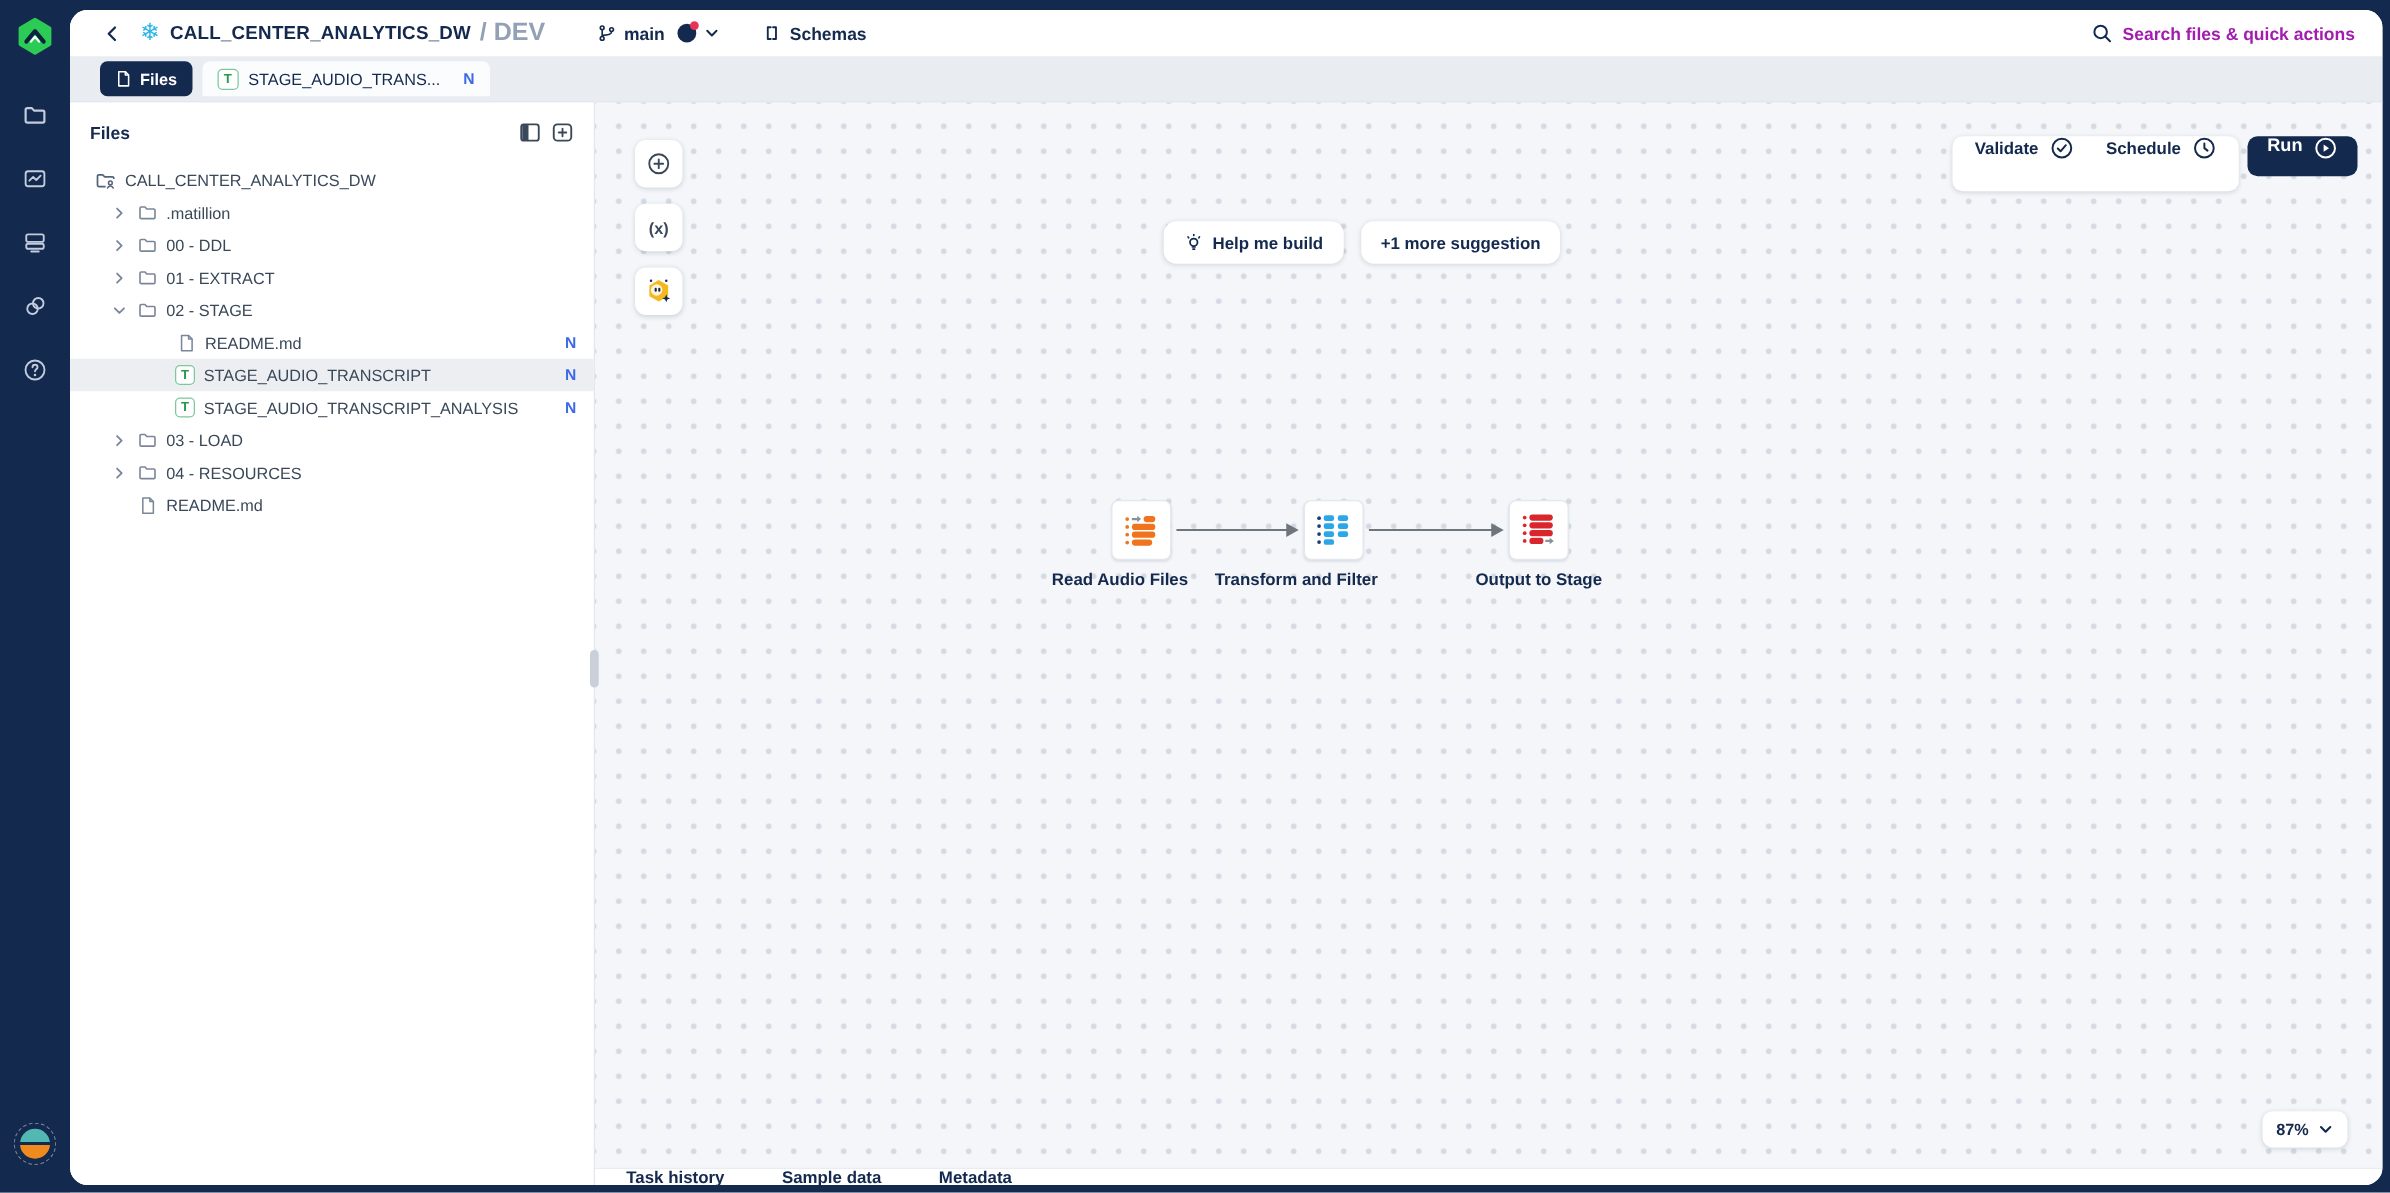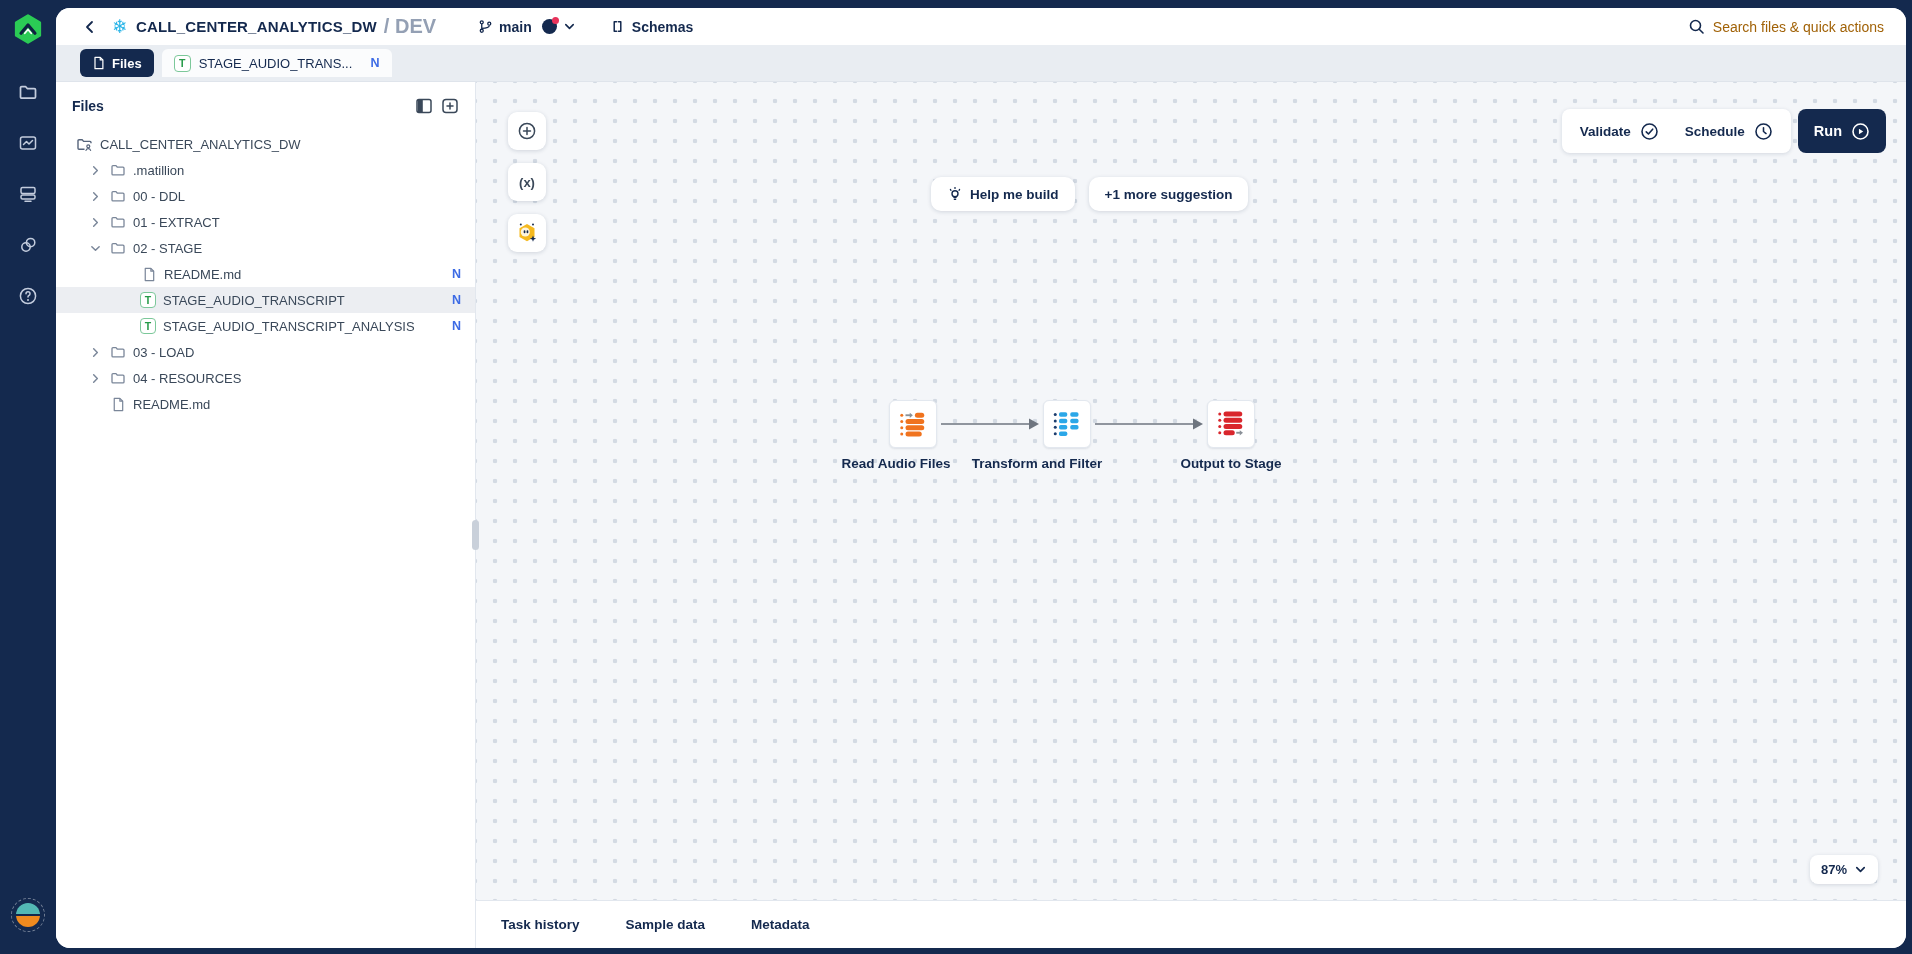--- a/index.html
+++ b/index.html
@@ -44,21 +44,21 @@
   .snowflake { color: #29B5E8; font-size: 19px; margin-right: 8px; line-height: 1; }
   .hdr-title { font-size: 15px; font-weight: 700; color: #14294E; letter-spacing: .2px; }
   .hdr-env { font-size: 20px; font-weight: 600; color: #94A0B4; margin-left: 7px; }
   .hdr-branch { display: flex; align-items: center; gap: 6px; margin-left: 42px; cursor: pointer; }
   .hdr-branch .bname { font-size: 14px; color: #14294E; font-weight: 600; text-align: center; }
   .avatar-dot { position: relative; width: 15px; height: 15px; border-radius: 50%; background: #14294E; margin-left: 4px; }
   .avatar-dot::after { content: ""; position: absolute; right: -2px; top: -2px; width: 7px; height: 7px; border-radius: 50%; background: #E8325A; }
   .hdr-schemas { display: flex; align-items: center; gap: 7px; margin-left: 34px; cursor: pointer; }
   .hdr-schemas span { font-size: 14px; color: #14294E; font-weight: 600; }
   .hdr-search { margin-left: auto; display: flex; align-items: center; gap: 8px; cursor: pointer; }
-  .hdr-search span { font-size: 14px; color: #a16207; font-weight: 400; }
+  .hdr-search span { font-size: 14px; color: #a21caf; font-weight: 700; }
   
   .tabstrip {
     height: 37px; background: #E9EDF2; display: flex; align-items: center;
     padding: 0 0 0 24px; gap: 8px; flex: 0 0 auto; border-bottom: 1px solid #DFE4EB;
   }
   .tab-files {
     display: flex; align-items: center; gap: 7px; background: #14294E; color: #fff;
     height: 28px; padding: 0 12px; border-radius: 6px; cursor: pointer;
     font-size: 13px; font-weight: 700;
   }
@@ -128,46 +128,46 @@
   
   .sugs { position: absolute; left: 455px; top: 95px; display: flex; gap: 14px; }
   .sug {
     display: flex; align-items: center; gap: 7px; background: #fff; border-radius: 10px;
     padding: 9px 16px; box-shadow: 0 1px 4px rgba(16,35,70,.15); cursor: pointer;
     font-size: 13.5px; font-weight: 700; color: #14294E;
   }
   
   .runbar { position: absolute; right: 20px; top: 27px; display: flex; gap: 7px; }
   .vcard {
-    display: flex; align-items: center; gap: 26px; background: #fff; border-radius: 8px;
+    display: flex; align-items: flex-start; gap: 26px; background: #fff; border-radius: 8px;
     padding: 0 18px; height: 44px; box-shadow: 0 1px 4px rgba(16,35,70,.14);
   }
   .vitem { display: flex; align-items: center; gap: 9px; cursor: pointer; font-size: 13.5px; font-weight: 600; color: #14294E; }
   .runbtn {
-    display: flex; align-items: center; gap: 9px; background: #14294E; color: #fff;
-    border: none; border-radius: 8px; height: 44px; padding: 0 16px; cursor: pointer;
+    display: flex; gap: 9px; background: #14294E; color: #fff;
+    border: none; border-radius: 8px; height: 32px; padding: 0 16px; cursor: pointer;
     font-size: 14.5px; font-weight: 700; font-family: "Liberation Sans", sans-serif;
   }
   
   .node-card {
     position: absolute; width: 48px; height: 48px; background: #fff; border: 1px solid #E3E8EF;
     border-radius: 6px; box-shadow: 0 1px 2px rgba(16,35,70,.10);
     display: flex; align-items: center; justify-content: center; cursor: pointer;
   }
   .node-lbl { position: absolute; width: 180px; text-align: center; font-size: 13.5px; font-weight: 600; color: #14294E; }
   .edge { position: absolute; }
   
   .zoomctl {
     position: absolute; right: 28px; bottom: 16px; background: #fff; border-radius: 8px;
     box-shadow: 0 1px 4px rgba(16,35,70,.15); display: flex; align-items: center; gap: 7px;
     padding: 7px 11px; cursor: pointer; font-size: 13px; font-weight: 600; color: #14294E;
   }
   
   .bbar {
-    height: 48px; background: #fff; border-top: 1px solid #E2E7EE;
+    height: 14px; background: #fff; border-top: 1px solid #E2E7EE;
     display: flex; align-items: center; padding-left: 25px; gap: 46px; flex: 0 0 auto;
   }
   .bbar .btab { font-size: 13.5px; font-weight: 600; color: #14294E; cursor: pointer; }
 </style>
 </head>
 <body>
 
 <div class="rail">
   <svg class="rail-logo" viewBox="0 0 28 28">
     <polygon points="14,1.5 25,8 25,20 14,26.5 3,20 3,8" fill="#2BCB55" stroke="#2BCB55" stroke-width="2.5" stroke-linejoin="round"></polygon>

